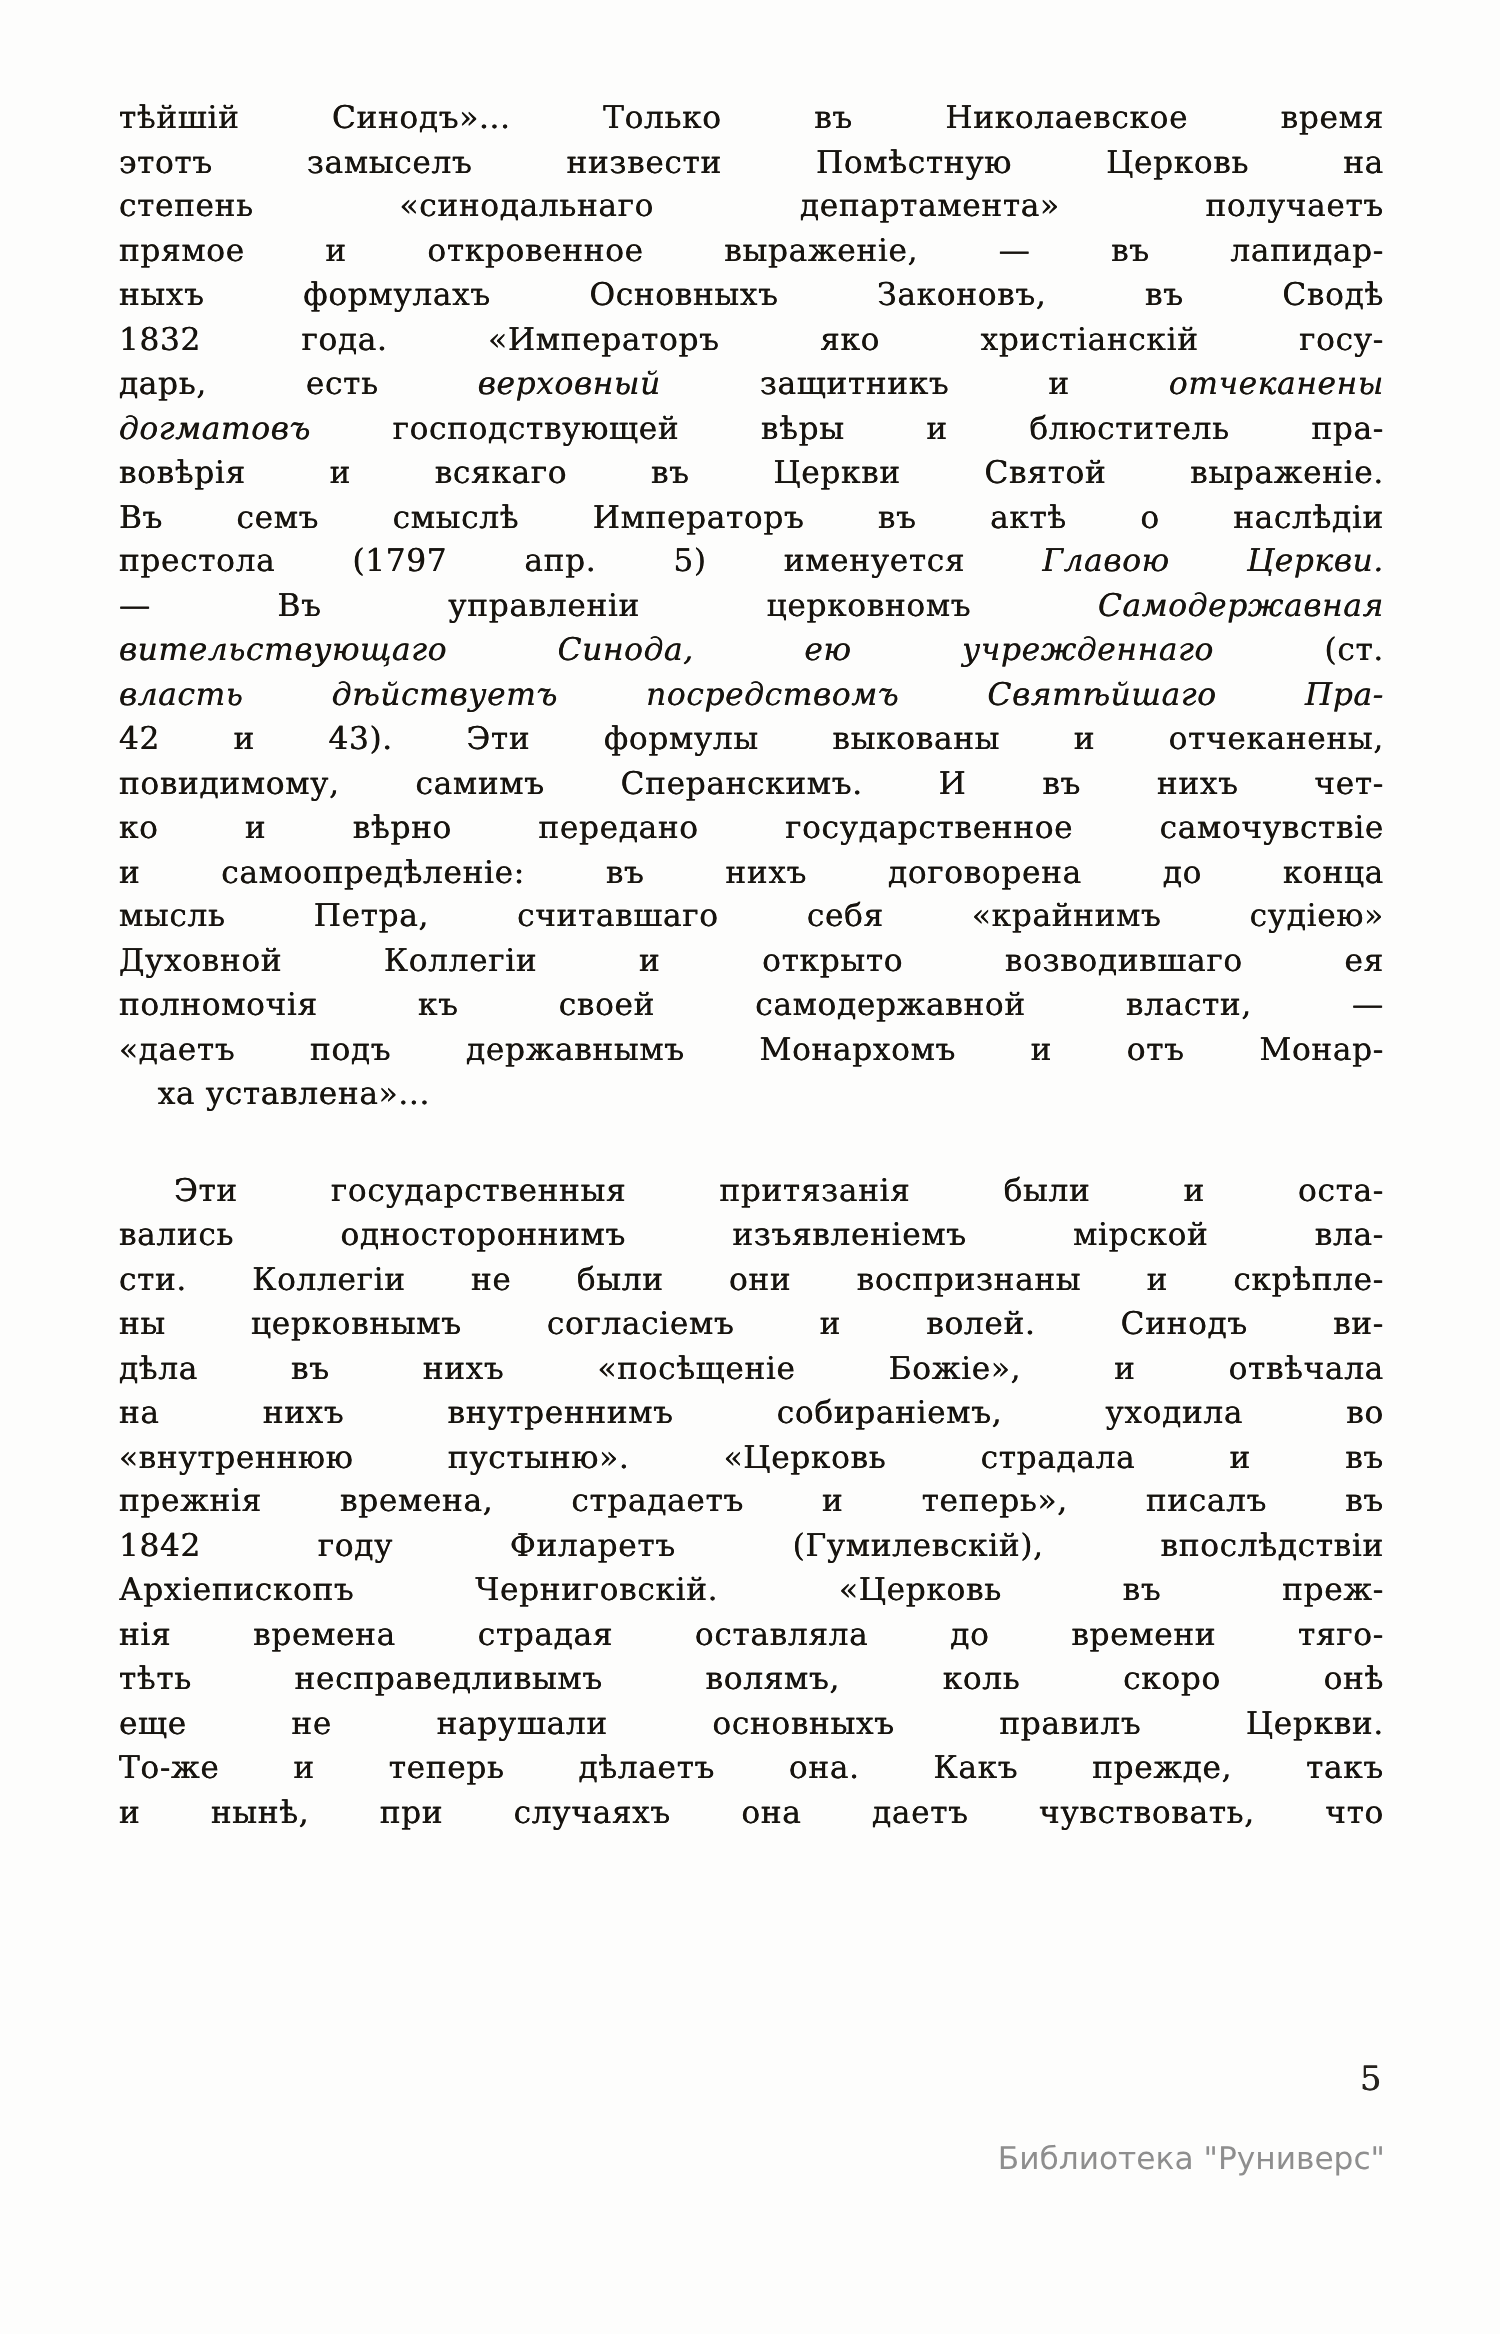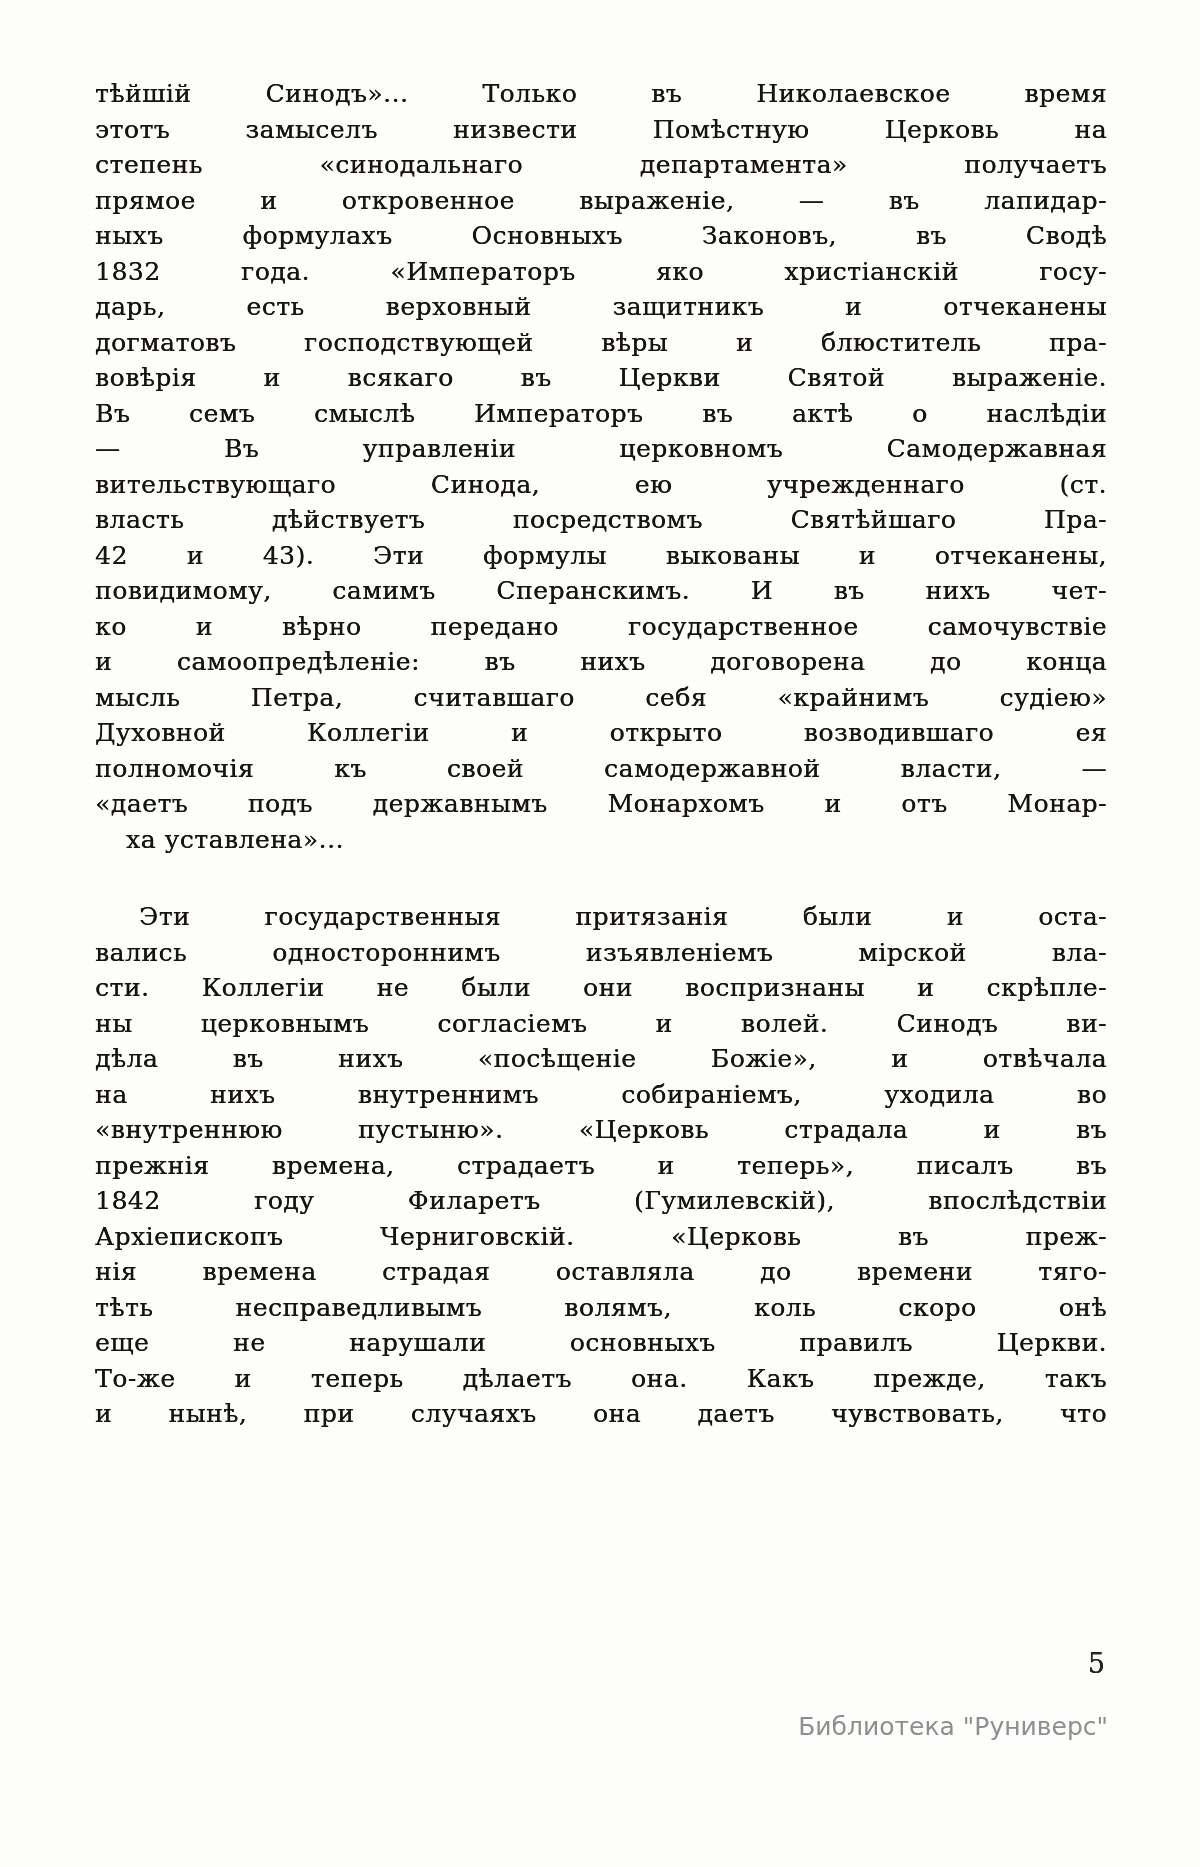--- a/index.html
+++ b/index.html
@@ -37,20 +37,21 @@
   }
   .text-line.last {
     text-align-last: left;
     margin-left: 31px;
   }
   .text-line.indent {
     text-indent: 44px;
     margin-top: 42px;
   }
   .seg.italic {
+    font-style: italic;
   }
   .page-number {
     position: absolute;
     top: 1648px;
     right: 95px;
     font-size: 27px;
     color: #26231e;
     text-shadow: 0.3px 0 0 currentColor;
   }
   .watermark {
@@ -70,20 +71,21 @@
       <div class="text-line"><span class="seg">тѣйшій Синодъ»... Только въ Николаевское время</span></div>
       <div class="text-line"><span class="seg">этотъ замыселъ низвести Помѣстную Церковь на</span></div>
       <div class="text-line"><span class="seg">степень «синодальнаго департамента» получаетъ</span></div>
       <div class="text-line"><span class="seg">прямое и откровенное выраженіе, — въ лапидар-</span></div>
       <div class="text-line"><span class="seg">ныхъ формулахъ Основныхъ Законовъ, въ Сводѣ</span></div>
       <div class="text-line"><span class="seg">1832 года. «Императоръ яко христіанскій госу-</span></div>
       <div class="text-line"><span class="seg">дарь, есть </span><span class="seg italic">верховный</span><span class="seg"> защитникъ и </span><span class="seg italic">отчеканены</span></div>
       <div class="text-line"><span class="seg italic">догматовъ</span><span class="seg"> господствующей вѣры и блюститель пра-</span></div>
       <div class="text-line"><span class="seg">вовѣрія и всякаго въ Церкви Святой выраженіе.</span></div>
       <div class="text-line"><span class="seg">Въ семъ смыслѣ Императоръ въ актѣ о наслѣдіи</span></div>
+      <div class="text-line"><span class="seg">престола (1797 апр. 5) именуется </span><span class="seg italic">Главою Церкви.</span></div>
       <div class="text-line"><span class="seg">— Въ управленіи церковномъ </span><span class="seg italic">Самодержавная</span></div>
       <div class="text-line"><span class="seg italic">вительствующаго Синода, ею учрежденнаго </span><span class="seg">(ст.</span></div>
       <div class="text-line"><span class="seg italic">власть дѣйствуетъ посредствомъ Святѣйшаго Пра-</span></div>
       <div class="text-line"><span class="seg">42 и 43). Эти формулы выкованы и отчеканены,</span></div>
       <div class="text-line"><span class="seg">повидимому, самимъ Сперанскимъ. И въ нихъ чет-</span></div>
       <div class="text-line"><span class="seg">ко и вѣрно передано государственное самочувствіе</span></div>
       <div class="text-line"><span class="seg">и самоопредѣленіе: въ нихъ договорена до конца</span></div>
       <div class="text-line"><span class="seg">мысль Петра, считавшаго себя «крайнимъ судіею»</span></div>
       <div class="text-line"><span class="seg">Духовной Коллегіи и открыто возводившаго ея</span></div>
       <div class="text-line"><span class="seg">полномочія къ своей самодержавной власти, —</span></div>

